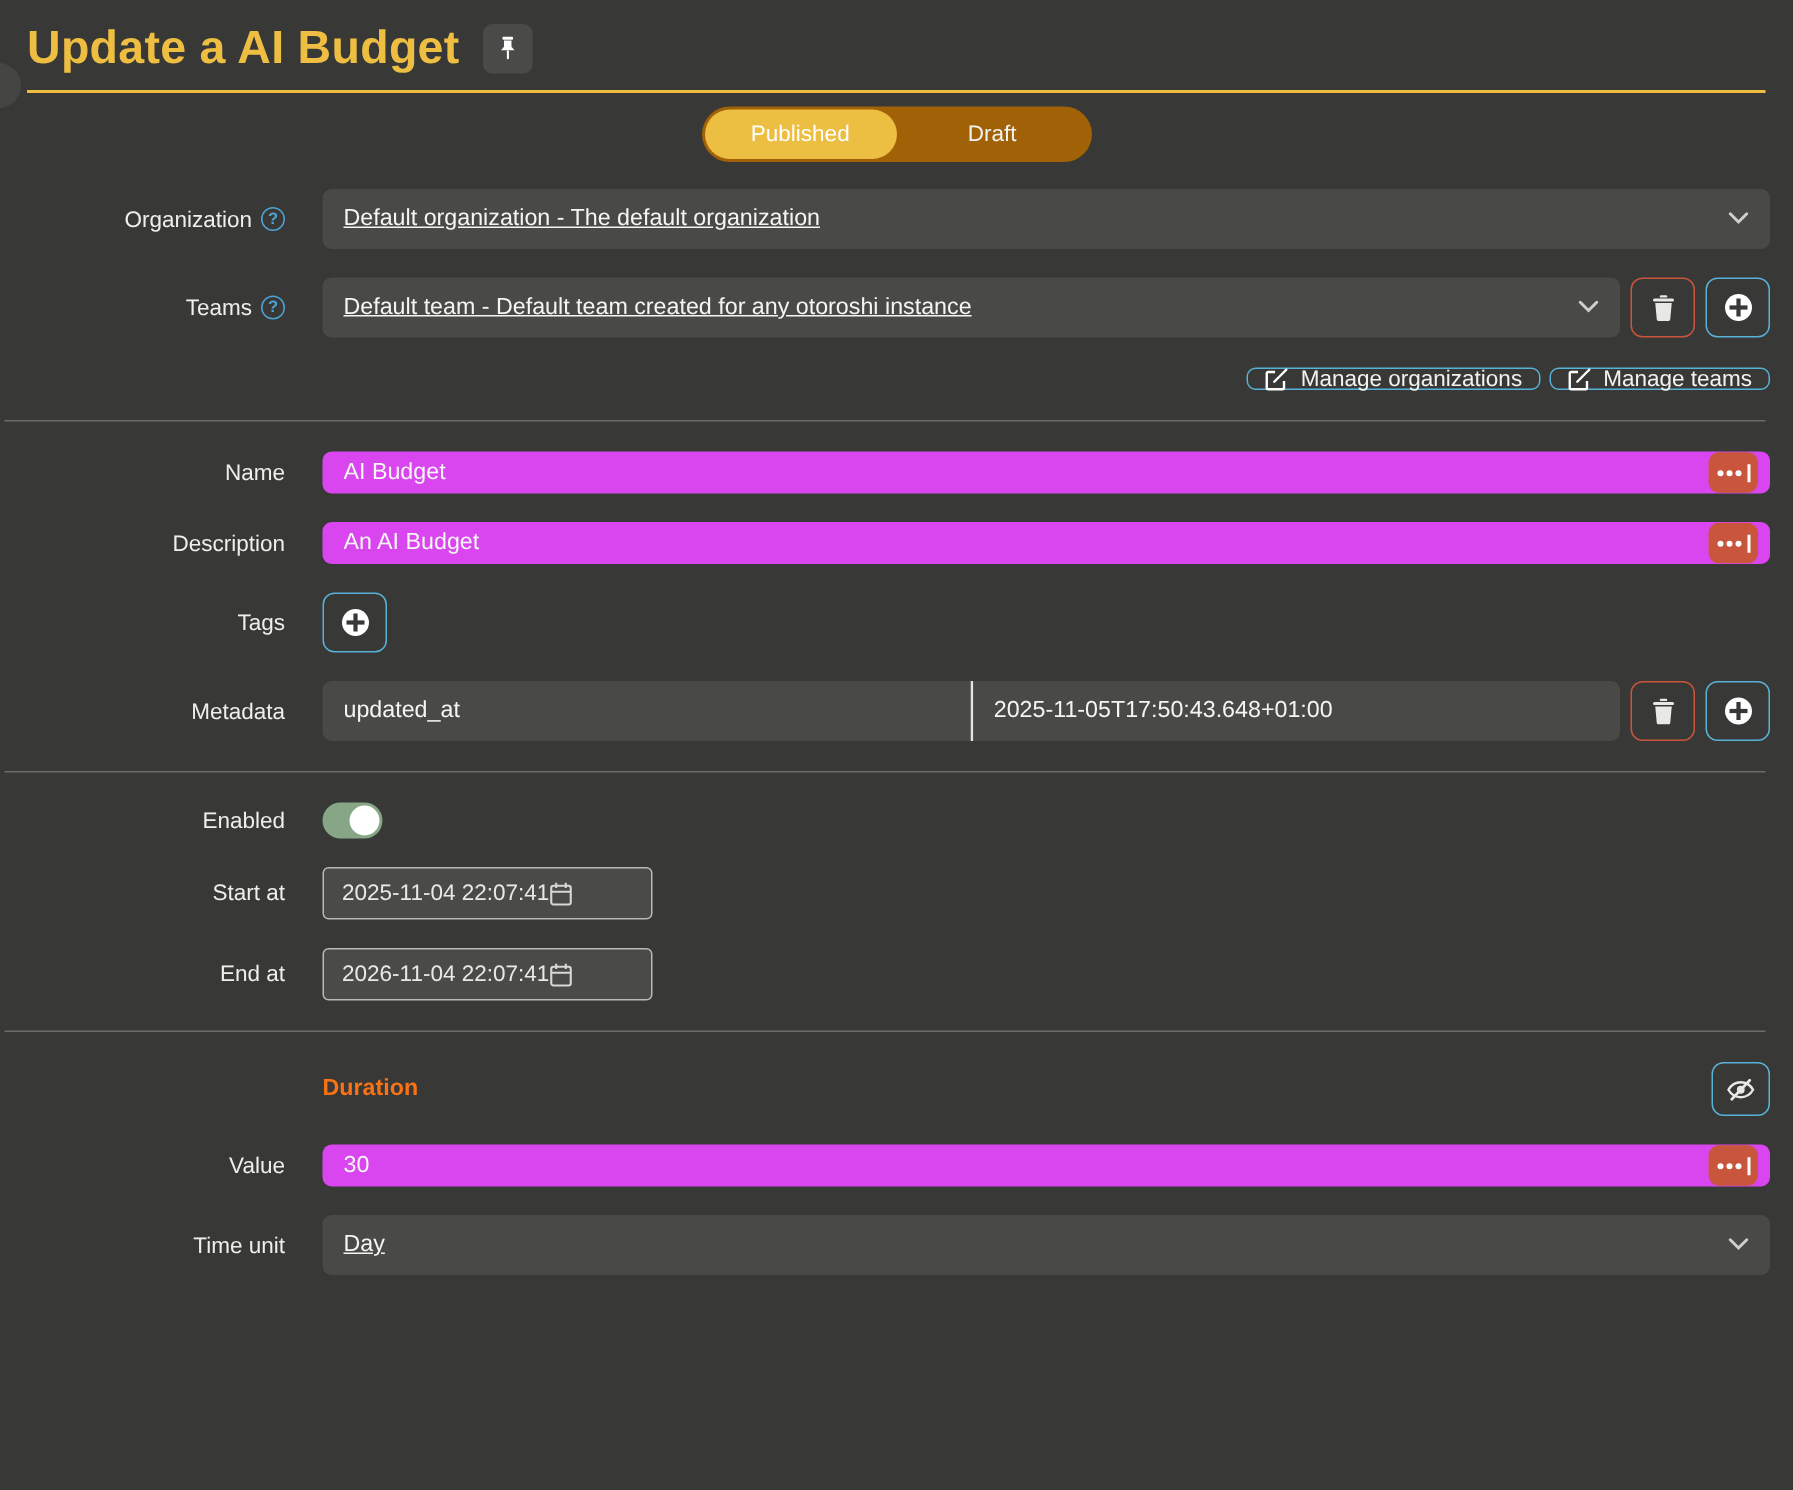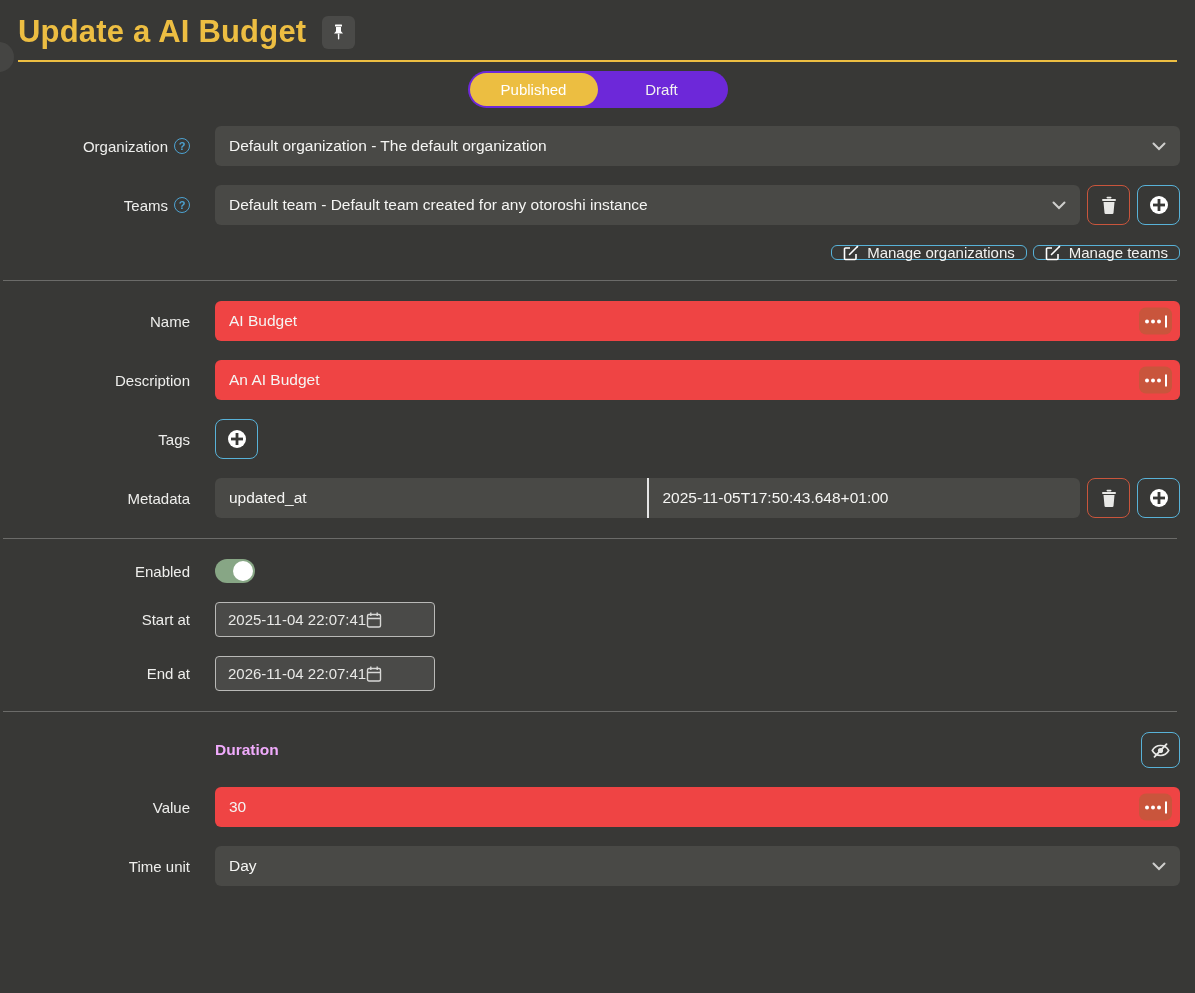--- a/index.html
+++ b/index.html
@@ -20,58 +20,58 @@
   
   .header{ padding:14px 18px 0 18px; }
   .header-line{ display:flex; align-items:center; gap:16px; }
   .page-title{ color:#edbe42; font-size:31px; font-weight:bold; letter-spacing:.2px; }
   .pin-btn{ width:33px; height:33px; background:#4a4a48; border:none; border-radius:6px;
     display:flex; align-items:center; justify-content:center; cursor:pointer; }
   .header-underline{ margin-top:10px; border-bottom:2px solid #edbe42; }
 
   
   .status-row{ display:flex; justify-content:center; margin-top:9px; }
-  .status-pill{ background:#6d28d9; border-radius:20px; height:37px; display:flex;
+  .status-pill{ background:#a16207; border-radius:20px; height:37px; display:flex;
     align-items:center; padding:0 2px; width:260px; }
   .status-seg{ flex:1; height:33px; border-radius:17px; border:none; background:transparent;
     color:#f2f2f0; font-size:15px; font-family:inherit; cursor:pointer; }
   .status-seg.active{ background:#ecbe41; color:#fff; }
 
   
   .form{ margin-top:18px; padding:0 15px 0 0; }
   .row{ display:grid; grid-template-columns:190px 1fr; column-gap:25px; align-items:center; }
   .row + .row{ margin-top:19px; }
   .lbl{ text-align:right; font-size:15px; color:#eeeeec; display:flex;
     justify-content:flex-end; align-items:center; gap:6px; }
   .help-icon{ width:16px; height:16px; border-radius:50%; border:1.5px solid #4da3d2;
     color:#4da3d2; font-size:11px; font-weight:bold; display:inline-flex;
     align-items:center; justify-content:center; cursor:pointer; }
 
   .select{ position:relative; height:40px; background:#494946; border-radius:6px;
     display:flex; align-items:center; padding:0 34px 0 14px; font-size:15.5px;
-    color:#f5f5f3; cursor:pointer; }
+    color:#f5f5f3; cursor:pointer;text-decoration:underline; }
   .select .chev{ position:absolute; right:14px; top:50%; transform:translateY(-50%); }
 
   .hstack{ display:flex; align-items:center; }
   .flex1{ flex:1; }
 
   .sq-btn{ width:43px; height:40px; background:transparent; border-radius:8px;
     display:flex; align-items:center; justify-content:center; cursor:pointer; }
   .sq-btn.red{ border:1px solid #c9553c; }
   .sq-btn.blue{ border:1px solid #58b2d8; }
 
   .manage-row{ display:flex; justify-content:flex-end; gap:6px; margin-top:20px; }
   .manage-btn{ height:15px; background:transparent; border:1px solid #58b2d8;
     border-radius:6px; color:#f2f2f0; font-size:15px; font-family:inherit;
     display:flex; align-items:center; gap:8px; padding:0 11px; cursor:pointer; }
 
   hr.divider{ border:none; border-top:1px solid #6b6b69; margin:20px 3px; }
 
   .text-input-wrap{ position:relative; }
-  .text-input{ width:100%; height:40px; background:#ef4444; border:none; border-radius:6px;
+  .text-input{ width:100%; height:28px; background:#d946ef; border:none; border-radius:6px;
     color:#f5f5f3; font-size:15.5px; font-family:inherit; padding:0 52px 0 14px; }
   .text-input.ghost{ background:#3b3b39; border:1px solid #73736f; border-radius:8px; height:38px; }
   .text-input.ghost::placeholder{ color:#9a9a98; }
   .dots-btn{ position:absolute; right:8px; top:50%; transform:translateY(-50%);
     width:33px; height:27px; background:#c9553c; border:none; border-radius:7px;
     display:flex; align-items:center; justify-content:center; gap:2px; cursor:pointer; }
   .dots-btn .dot{ width:4px; height:4px; background:#fff; border-radius:50%; }
   .dots-btn .bar{ width:2px; height:12px; background:#fff; margin-left:2px; }
 
   .meta-wrap{ display:flex; align-items:center; gap:0; }
@@ -86,21 +86,21 @@
     position:relative; cursor:pointer; }
   .toggle .knob{ position:absolute; right:2px; top:2px; width:20px; height:20px;
     background:#fff; border-radius:50%; }
 
   .date-input-wrap{ position:relative; width:177px; }
   .date-input{ width:220px; height:35px; background:#4a4a48; border:1px solid #b9b9b7;
     border-radius:4px; color:#e8e8e6; font-size:15px; font-family:inherit; padding:0 36px 0 12px; }
   .cal-icon{ position:absolute; right:10px; top:50%; transform:translateY(-50%); }
 
   .section-head{ display:flex; align-items:center; justify-content:space-between; }
-  .section-title{ color:#f0abfc; font-size:15.5px; font-weight:bold; }
+  .section-title{ color:#f97316; font-size:15.5px; font-weight:bold; }
   .eye-btn{ width:39px; height:36px; background:transparent; border:1px solid #58b2d8;
     border-radius:8px; display:flex; align-items:center; justify-content:center; cursor:pointer; }
 
   .mt20{ margin-top:20px; } .mt21{ margin-top:21px; } .mt32{ margin-top:32px; }
 </style>
 </head>
 <body>
 
 <div class="page">
   <div class="edge-handle"></div>

